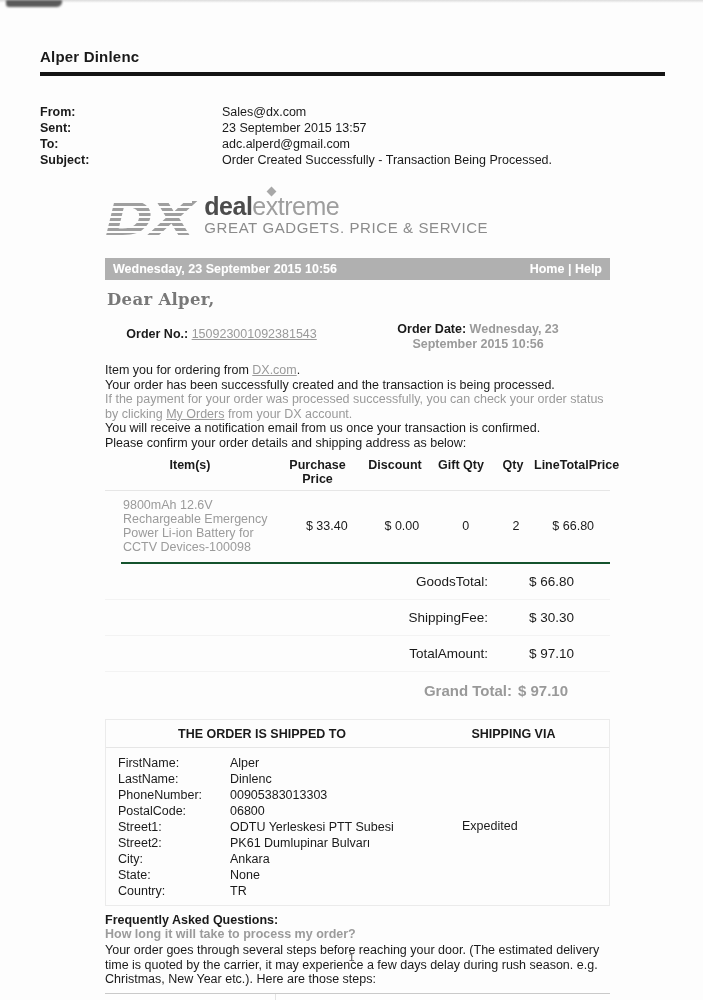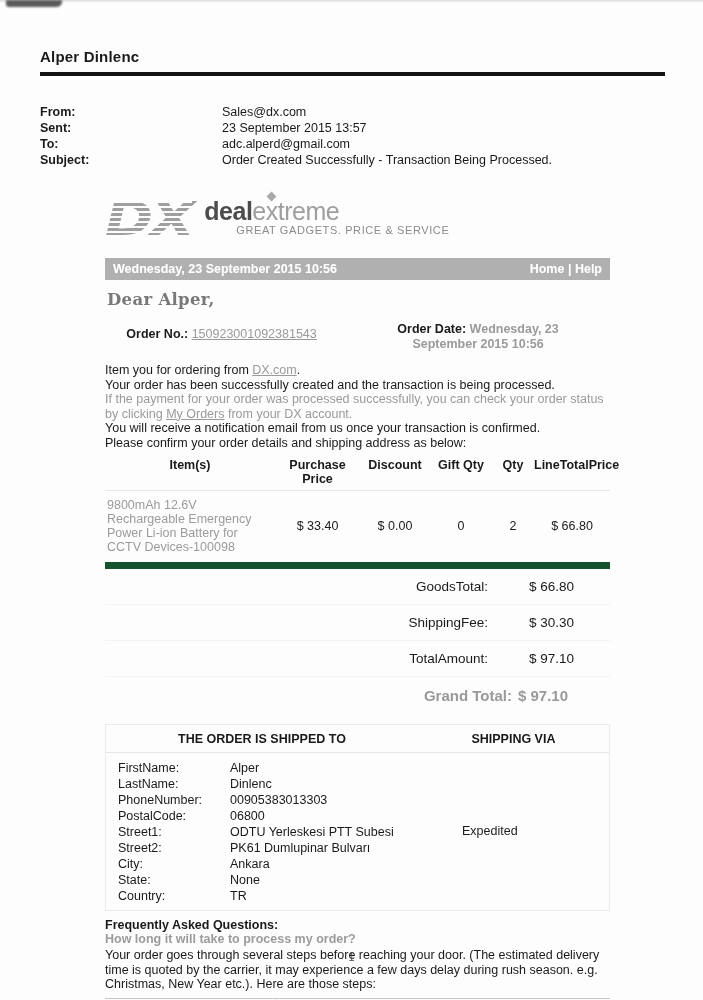--- a/index.html
+++ b/index.html
@@ -34,21 +34,21 @@
     font-weight:bold; font-style:italic; color:#9f9f9f; letter-spacing:-3px;
     display:inline-block; transform:scaleY(.8); transform-origin:bottom; }
   .dx-stripes { position:absolute; inset:-2px 0 0 0;
     background:repeating-linear-gradient(to bottom, rgba(253,253,253,0) 0 3px, #fdfdfd 3px 5px); }
   .brand { display:inline-block; vertical-align:bottom; margin-left:8px; padding-bottom:2px; position:relative; }
   .brand-main { font-size:25px; line-height:24px; letter-spacing:-.5px; }
   .brand-deal { font-weight:bold; color:#4c4c4c; }
   .brand-extreme { color:#9e9e9e; }
   .brand-diamond { position:absolute; top:-6px; left:64px; width:7px; height:7px;
     background:#a8a8a8; transform:rotate(45deg); }
-  .brand-tag { font-size:11px; color:#8b8b8b; letter-spacing:.6px; margin-top:1px;margin-left:32px; }
+  .brand-tag { font-size:15px; color:#8b8b8b; letter-spacing:.6px; margin-top:1px; }
 
   
   .bar { margin-top:6px; background:#b0b0b0; color:#fff; font-weight:bold;
     font-size:12.5px; padding:4px 8px 4px 8px; display:flex; justify-content:space-between;
     text-shadow:0 0 1px rgba(255,255,255,.3); }
   .bar-right span { cursor:default;text-align:center; }
   .bar-link { cursor:pointer; }
 
   .greeting { margin:10px 0 0 2px; font-family:"DejaVu Serif", serif; font-weight:bold;
     font-size:16.5px; color:#787878; letter-spacing:.3px; }
@@ -60,21 +60,21 @@
   .order-date-value { color:#9a9a9a; }
   .link { color:#9a9a9a; text-decoration:underline; cursor:pointer; }
 
   .intro { margin-top:11px; font-size:12.5px; line-height:14.5px; }
   .gray { color:#9a9a9a; }
 
   
   .items-head { display:flex; font-weight:bold; font-size:12.5px; margin-top:8px;
     padding-bottom:4px; border-bottom:1px solid #e6e6e6; }
   .items-row { display:flex; align-items:center; font-size:12.5px; padding:7px 0 8px;
-    border-bottom:7px solid #14532d; }
+    border-bottom:2px solid #14532d;margin-left:16px; }
   .c-item { width:170px; text-align:center; }
   .c-pp { width:85px; text-align:center; }
   .c-disc { width:70px; text-align:center; }
   .c-gift { width:62px; text-align:center; }
   .c-qty { width:42px; text-align:center; }
   .c-total { width:76px; text-align:center; }
   .item-name { color:#9b9b9b; text-align:left; line-height:14px; padding-left:2px; box-sizing:border-box; }
 
   
   .totals { font-family:Liberation Sans, sans-serif; font-size:13.5px; }

